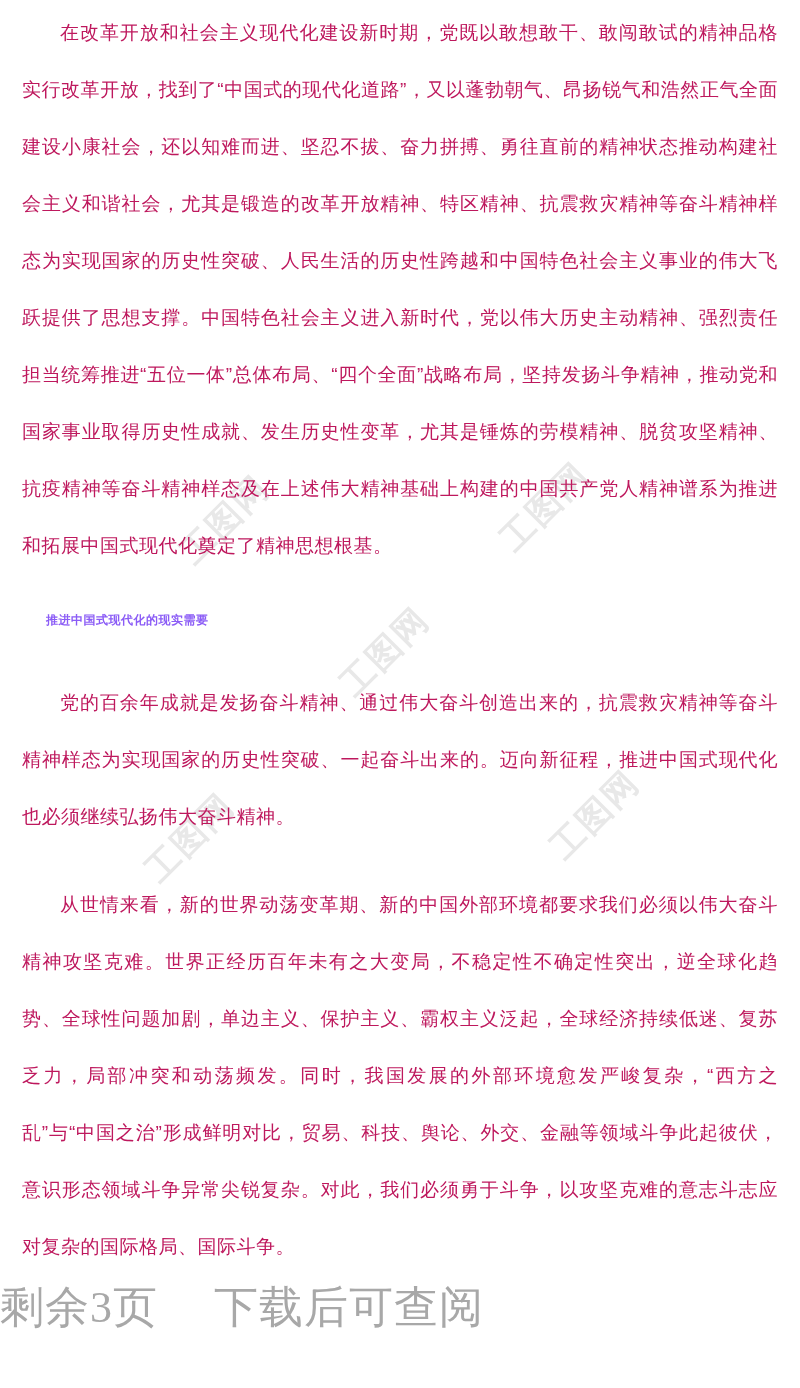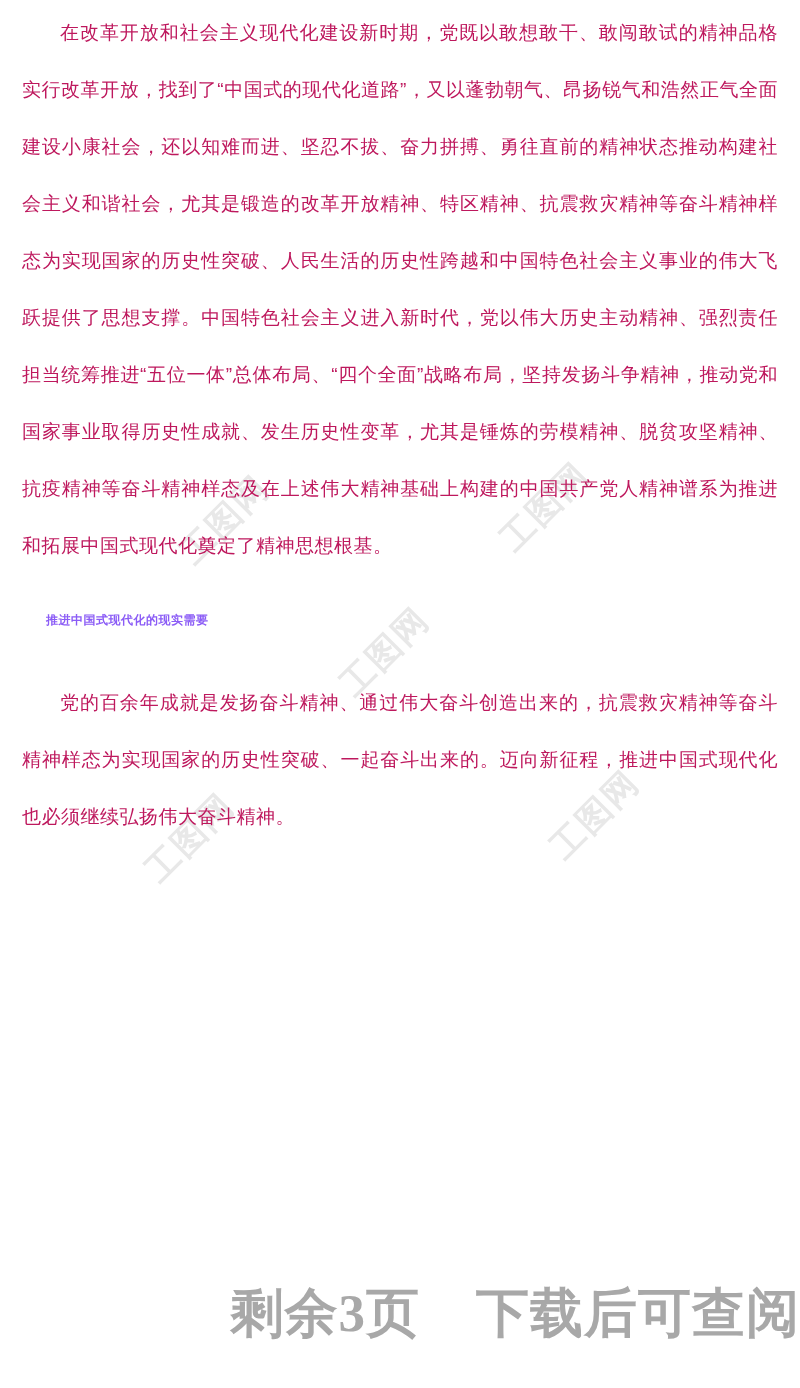--- a/index.html
+++ b/index.html
@@ -61,25 +61,25 @@
     text-indent: 2em;
     margin: 19px 0 24px 0;
     letter-spacing: 0.5px;
     font-family: Liberation Mono, monospace;
   }
   
   .footer-notice {
     position: absolute;
     left: 0; right: 0;
     top: 1278px;
-    text-align: right;
+    text-align: left;
     z-index: 2;
     font-family: "Liberation Serif", serif;
-    font-weight: 700;
-    font-size: 53px;
+    font-weight: 400;
+    font-size: 44px;
     color: #a8a8a8;
     white-space: nowrap;
     letter-spacing: 1px;
   }
   .footer-notice .gap { display: inline-block; width: 56px; }
 </style>
 </head>
 <body>
 
 <div class="page">
@@ -92,19 +92,20 @@
     <div class="wm wm5">工图网</div>
   </div>
 
   <div class="doc">
     <p class="body-para para-1">在改革开放和社会主义现代化建设新时期，党既以敢想敢干、敢闯敢试的精神品格实行改革开放，找到了“中国式的现代化道路”，又以蓬勃朝气、昂扬锐气和浩然正气全面建设小康社会，还以知难而进、坚忍不拔、奋力拼搏、勇往直前的精神状态推动构建社会主义和谐社会，尤其是锻造的改革开放精神、特区精神、抗震救灾精神等奋斗精神样态为实现国家的历史性突破、人民生活的历史性跨越和中国特色社会主义事业的伟大飞跃提供了思想支撑。中国特色社会主义进入新时代，党以伟大历史主动精神、强烈责任担当统筹推进“五位一体”总体布局、“四个全面”战略布局，坚持发扬斗争精神，推动党和国家事业取得历史性成就、发生历史性变革，尤其是锤炼的劳模精神、脱贫攻坚精神、抗疫精神等奋斗精神样态及在上述伟大精神基础上构建的中国共产党人精神谱系为推进和拓展中国式现代化奠定了精神思想根基。</p>
 
     <h3 class="section-heading">推进中国式现代化的现实需要</h3>
 
     <p class="body-para para-2">党的百余年成就是发扬奋斗精神、通过伟大奋斗创造出来的，抗震救灾精神等奋斗精神样态为实现国家的历史性突破、一起奋斗出来的。迈向新征程，推进中国式现代化也必须继续弘扬伟大奋斗精神。</p>
 
+    <p class="body-para para-3">从世情来看，新的世界动荡变革期、新的中国外部环境都要求我们必须以伟大奋斗精神攻坚克难。世界正经历百年未有之大变局，不稳定性不确定性突出，逆全球化趋势、全球性问题加剧，单边主义、保护主义、霸权主义泛起，全球经济持续低迷、复苏乏力，局部冲突和动荡频发。同时，我国发展的外部环境愈发严峻复杂，“西方之乱”与“中国之治”形成鲜明对比，贸易、科技、舆论、外交、金融等领域斗争此起彼伏，意识形态领域斗争异常尖锐复杂。对此，我们必须勇于斗争，以攻坚克难的意志斗志应对复杂的国际格局、国际斗争。</p>
   </div>
 
   <div class="footer-notice">
     <span>剩余3页</span><span class="gap"></span><span>下载后可查阅</span>
   </div>
 
 </div>
 
 </body></html>

